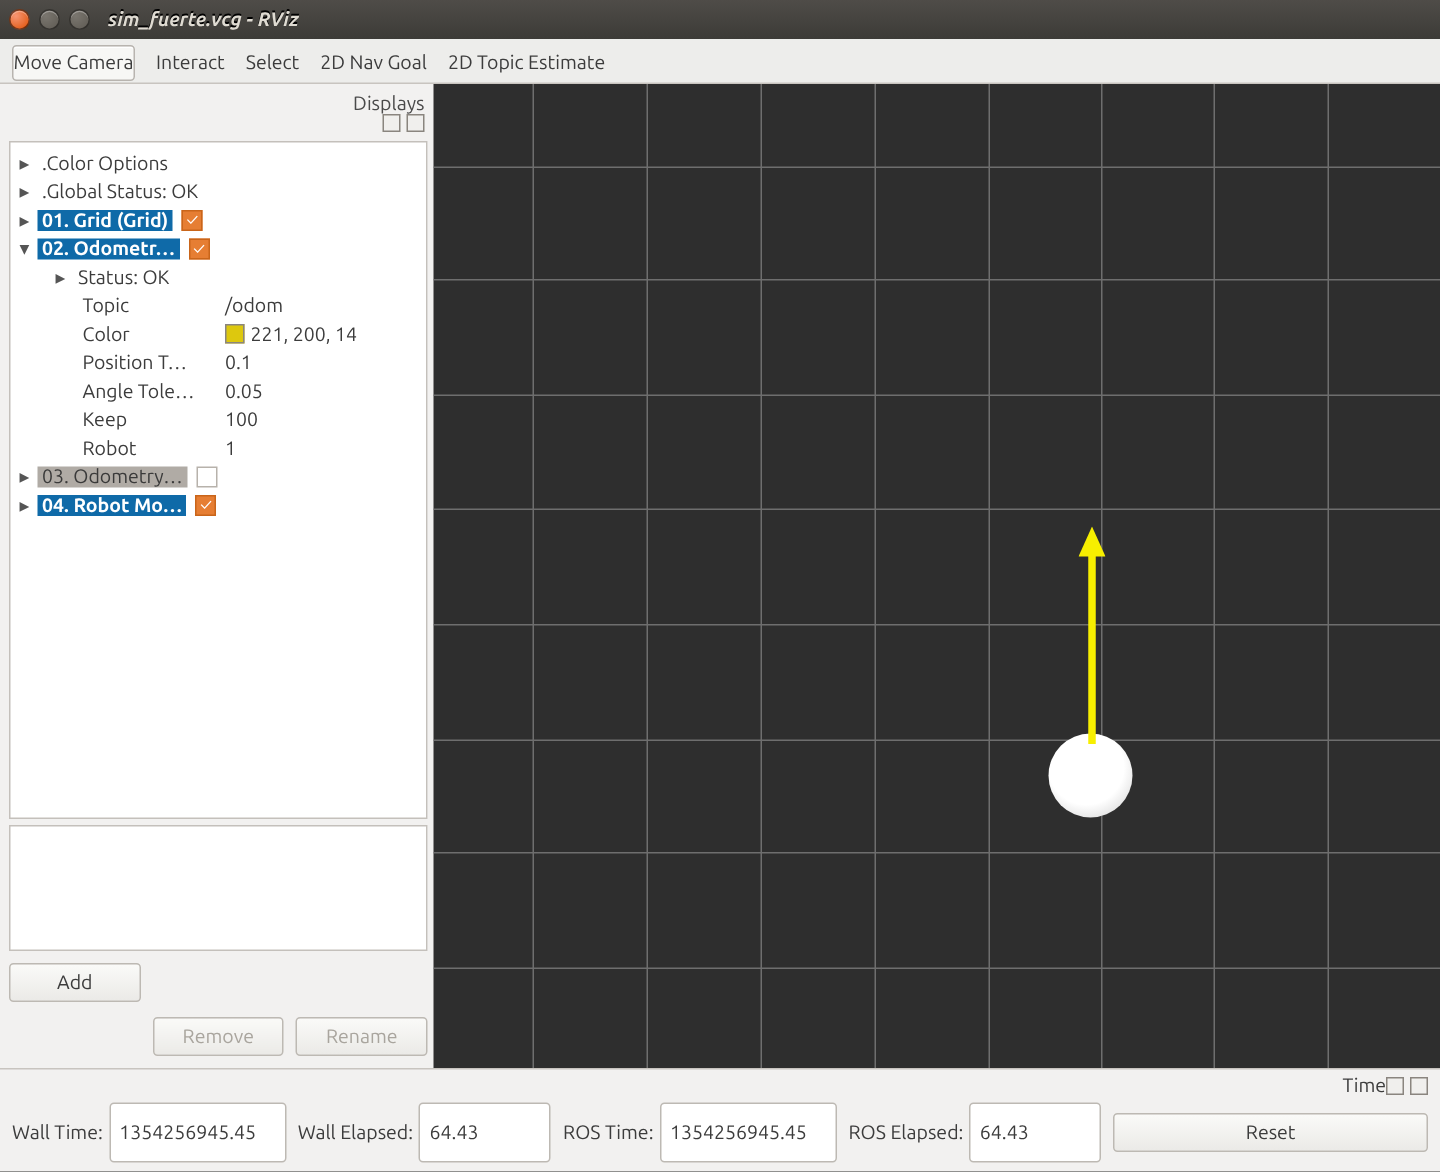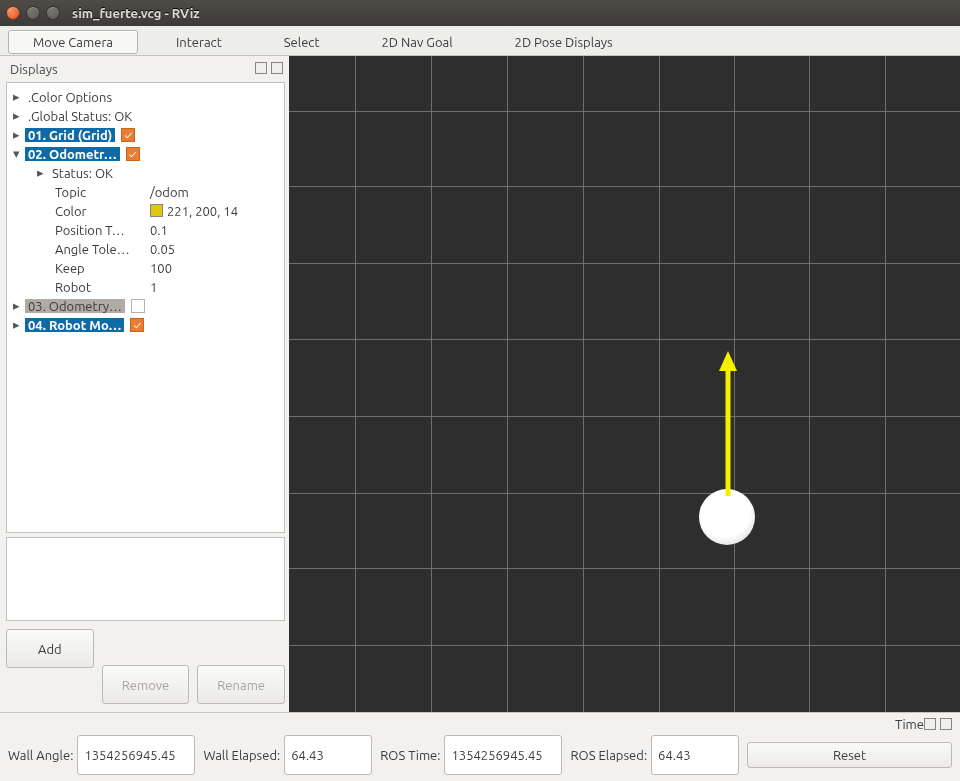--- a/index.html
+++ b/index.html
@@ -17,38 +17,39 @@
   }
   
   .titlebar {
     height: 26px;
     background: linear-gradient(#4f4c48, #3c3b37);
     display: flex;
     align-items: center;
     padding: 0 6px;
     color: #dfdbd2;
     font-weight: bold;
+    font-style: italic;
   }
   .win-btn { width: 14px; height: 14px; border-radius: 50%; margin-right: 6px; border:1px solid rgba(0,0,0,0.5); box-shadow: inset 0 1px 0 rgba(255,255,255,0.3); }
   .win-close { background: radial-gradient(circle at 30% 30%, #f79674, #df5106); }
   .win-min, .win-max { background: radial-gradient(circle at 30% 30%, #7a766f, #5e5a53); }
   .titlebar-title { margin-left: 6px; text-shadow: 0 -1px 0 #000; }
 
   
   .toolbar {
     height: 30px;
     background: #ededeb;
     border-bottom: 1px solid #c8c4bf;
     display: flex;
     align-items: center;
     padding: 3px 8px 0;
     gap: 14px;
   }
   .tool-item {
-    padding: 4px 24px;
+    padding: 4px 0;
     border-radius: 3px;
     cursor: default;
   }
   .tool-item.selected {
     background: #f7f7f5;
     border: 1px solid #b8b4af;
     box-shadow: inset 0 1px 0 #fff;
   }
 
   
@@ -59,24 +60,25 @@
   }
   .left-col {
     width: 289px;
     display: flex;
     flex-direction: column;
     padding: 4px 4px 4px 6px;
     gap: 4px;
   }
   .panel-hdr {
     display: flex;
-    align-items: flex-start;
+    align-items: flex-end;
     justify-content: space-between;
     padding: 2px 2px 2px 4px;
     color: #4a4a4a;
+    flex-direction: column;
   }
   .hdr-icons { display: flex; gap: 4px; }
   .hdr-icon {
     width: 12px; height: 12px; border: 1px solid #8a857f; background: #f0efed;
   }
   .tree-outer {
     flex: 1;
     background: #ffffff;
     border: 1px solid #c4c0bb;
     overflow: auto;
@@ -128,21 +130,21 @@
     background: #fff;
     border: 1px solid #c4c0bb;
   }
   .btn-row {
     display: flex;
     gap: 8px;
     padding: 4px 0 4px;
   }
   .btn {
     flex: 1;
-    height: 39px;
+    height: 26px;
     background: linear-gradient(#fafaf8, #ebeae7);
     border: 1px solid #bdb9b3;
     border-radius: 3px;
     display: flex;
     align-items: center;
     justify-content: center;
     color: #3c3c3c;
   }
   .btn.disabled { color: #a9a59e; margin-top: 36px; }
 
@@ -217,21 +219,21 @@
   <span class="win-btn win-min"></span>
   <span class="win-btn win-max"></span>
   <span class="titlebar-title">sim_fuerte.vcg - RViz</span>
 </div>
 
 <div class="toolbar">
   <div class="tool-item selected">Move Camera</div>
   <div class="tool-item">Interact</div>
   <div class="tool-item">Select</div>
   <div class="tool-item">2D Nav Goal</div>
-  <div class="tool-item">2D Pose Displays</div>
+  <div class="tool-item">2D Topic Estimate</div>
 </div>
 
 <div class="main">
 
   <div class="left-col">
     <div class="panel-hdr">
       <span>Displays</span>
       <span class="hdr-icons">
         <span class="hdr-icon"></span>
         <span class="hdr-icon"></span>
@@ -346,21 +348,21 @@
 <div class="bottom">
   <div class="time-hdr">
     <span>Time</span>
     <span class="hdr-icons">
       <span class="hdr-icon"></span>
       <span class="hdr-icon"></span>
     </span>
   </div>
   <div class="time-row">
     <div class="time-field">
-      <span>Wall Angle:</span>
+      <span>Wall Time:</span>
       <span class="time-input wide">1354256945.45</span>
     </div>
     <div class="time-field">
       <span>Wall Elapsed:</span>
       <span class="time-input">64.43</span>
     </div>
     <div class="time-field">
       <span>ROS Time:</span>
       <span class="time-input wide">1354256945.45</span>
     </div>

